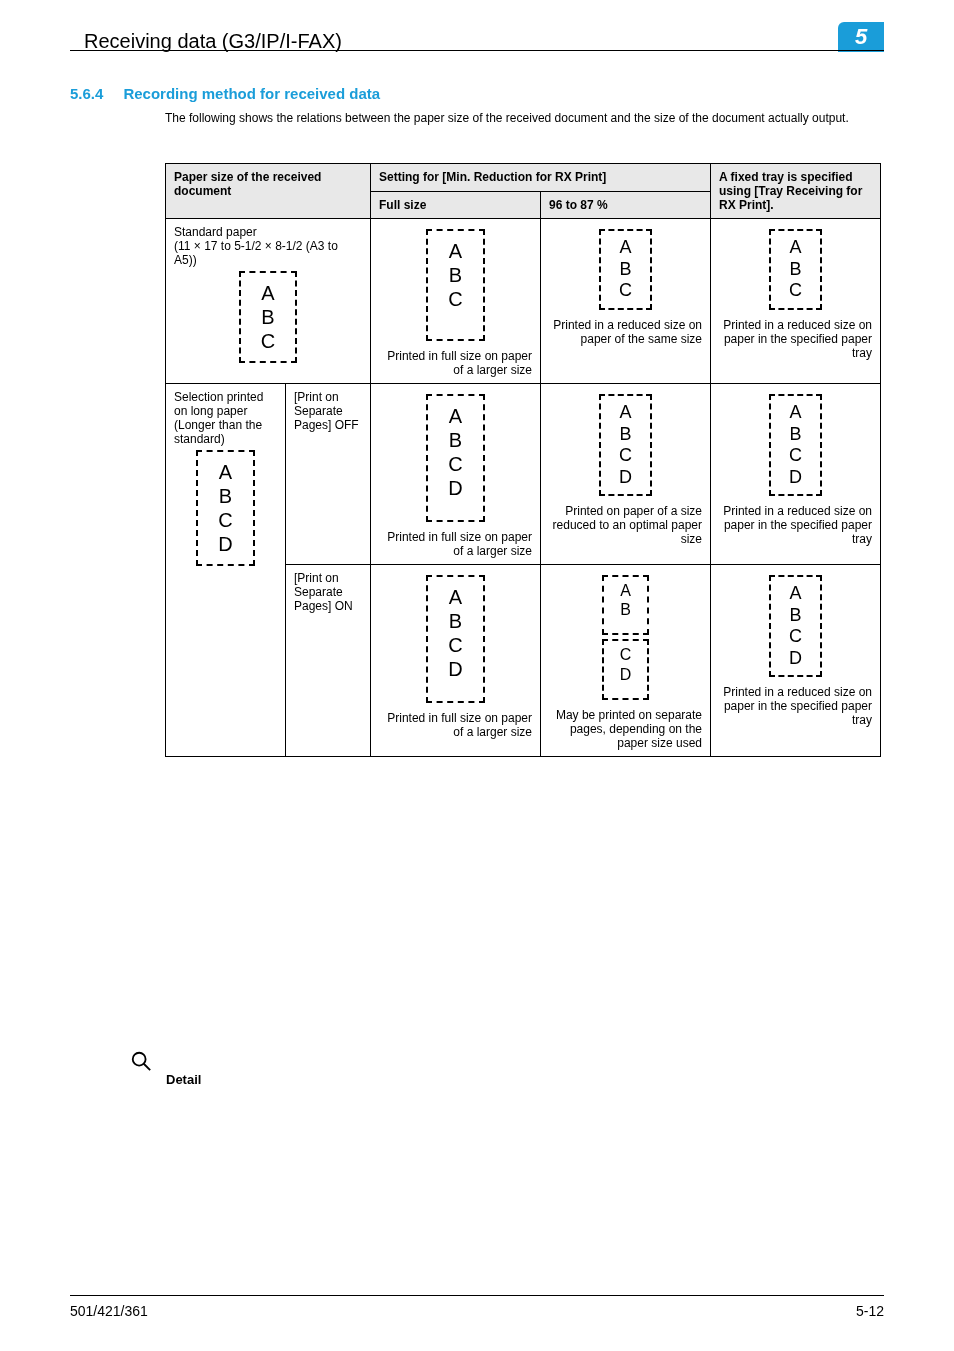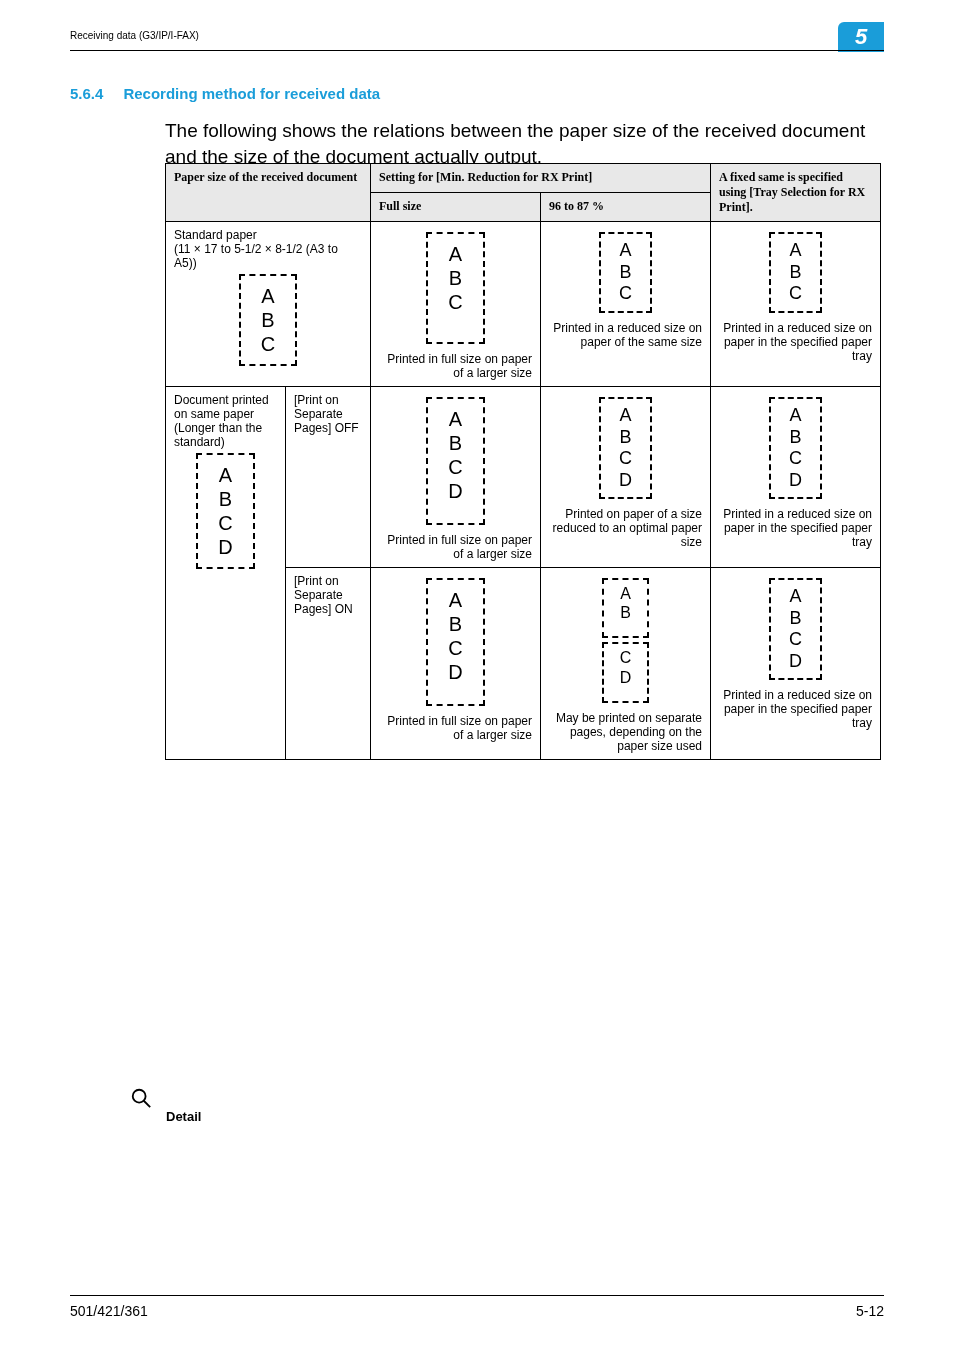--- a/index.html
+++ b/index.html
@@ -1,40 +1,40 @@
 <!DOCTYPE html>
 <html><head>
 <meta charset="utf-8">
 <style>
   * { box-sizing: border-box; margin: 0; padding: 0; }
   html, body { width: 954px; height: 1351px; background: #fff; font-family: Arial, Helvetica, sans-serif; color: #000; }
   .page { width: 954px; height: 1351px; position: relative; padding: 30px 70px 40px 70px; }
   .hdr-line { position: absolute; left: 70px; right: 70px; top: 50px; height: 1px; background: #000; }
-  .hdr-left { position: absolute; left: 70px; top: 30px; font-size: 10px; }
+  .hdr-left { position: absolute; left: 84px; top: 30px; font-size: 20px; }
   .hdr-badge { position: absolute; right: 70px; top: 22px; width: 46px; height: 30px; background: #1a9dd9; border-top-left-radius: 6px; display: flex; align-items: center; justify-content: center; color: #fff; font-size: 22px; font-weight: bold; font-style: italic; }
   .sec-row { position: absolute; left: 70px; top: 85px; display: flex; gap: 20px; }
   .sec-num { color: #1a9dd9; font-weight: bold; font-size: 15px; }
   .sec-title { color: #1a9dd9; font-weight: bold; font-size: 15px; text-align: right; }
-  .intro { position: absolute; left: 165px; right: 70px; top: 118px; font-size: 19px; line-height: 1.35; }
+  .intro { position: absolute; left: 165px; right: 70px; top: 110px; font-size: 12px; line-height: 1.35; }
   .tbl { position: absolute; left: 165px; right: 70px; top: 163px; border-collapse: collapse; table-layout: fixed; }
   .tbl td, .tbl th { border: 1px solid #000; font-size: 12px; padding: 6px 8px; vertical-align: top; text-align: left; font-weight: normal; }
-  .tbl th { font-weight: bold; font-family: Liberation Serif, serif; }
+  .tbl th { font-weight: bold; }
   .col-a { width: 120px; }
   .col-b { width: 85px; }
   .col-c { width: 170px; }
   .col-d { width: 170px; }
   .col-e { width: 170px; }
   .shade { background: #e8e8e8; }
   .pic-box { margin: 4px auto 8px auto; display: flex; flex-direction: column; align-items: center; gap: 6px; }
   .paper { border: 2px dashed #000; padding: 8px 20px; font-size: 20px; font-weight: normal; font-family: Arial, sans-serif; text-align: center; line-height: 1.2; display: inline-block; }
   .paper.small { font-size: 18px; padding: 6px 18px; }
   .paper.tiny { font-size: 16px; padding: 4px 16px; }
   .stack { display: flex; flex-direction: column; gap: 4px; align-items: center; }
   .caption { font-size: 12px; text-align: right; margin-top: 6px; }
-  .detail-block { position: absolute; left: 130px; right: 70px; top: 1087px; }
+  .detail-block { position: absolute; left: 130px; right: 70px; top: 1050px; }
   .mag { width: 22px; height: 22px; }
   .detail-label { font-weight: bold; font-size: 13px; margin-left: 36px; margin-top: -4px; }
   .detail-text { font-style: italic; font-size: 13px; margin-left: 36px; margin-top: 4px; line-height: 1.35; }
   .link { color: #1a9dd9; font-weight: bold; font-style: italic; }
   .ftr-line { position: absolute; left: 70px; right: 70px; bottom: 55px; height: 1px; background: #000; }
   .ftr-left { position: absolute; left: 70px; bottom: 32px; font-size: 14px; }
   .ftr-right { position: absolute; right: 70px; bottom: 32px; font-size: 14px; }
   .narrowpad { padding: 4px 4px; }
 </style>
 </head>
@@ -58,21 +58,21 @@
       <col class="col-a">
         <col class="col-b">
         <col class="col-c">
         <col class="col-d">
         <col class="col-e">
     </colgroup>
     <tbody>
         <tr>
       <th class="shade" rowspan="2" colspan="2">Paper size of the received document</th>
       <th class="shade" colspan="2">Setting for [Min. Reduction for RX Print]</th>
-      <th class="shade" rowspan="2">A fixed same is specified using [Tray Selection for RX Print].</th>
+      <th class="shade" rowspan="2">A fixed tray is specified using [Tray Receiving for RX Print].</th>
     </tr>
     <tr>
       <th class="shade">Full size</th>
       <th class="shade">96 to 87 %</th>
     </tr>
 
     <tr>
       <td colspan="2">
         <span>Standard paper</span><br>
         <span>(11 × 17 to 5-1/2 × 8-1/2 (A3 to A5))</span>
@@ -103,21 +103,21 @@
           <div class="paper small" style="white-space:pre;">A
 B
 C</div>
         </div>
         <div class="caption">Printed in a reduced size on paper in the specified paper tray</div>
       </td>
     </tr>
 
     <tr>
       <td rowspan="2">
-        <span>Document printed on same paper</span><br>
+        <span>Selection printed on long paper</span><br>
         <span>(Longer than the standard)</span>
         <div class="pic-box">
           <div class="paper" style="white-space:pre;">A
 B
 C
 D</div>
         </div>
       </td>
       <td class="narrowpad">[Print on Separate Pages] OFF</td>
       <td>

